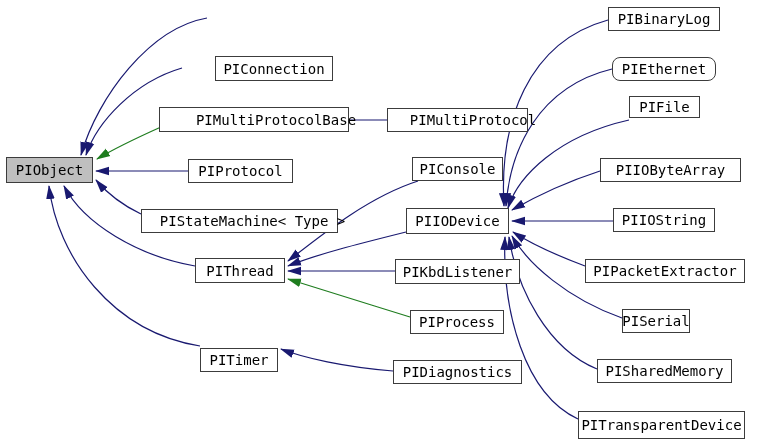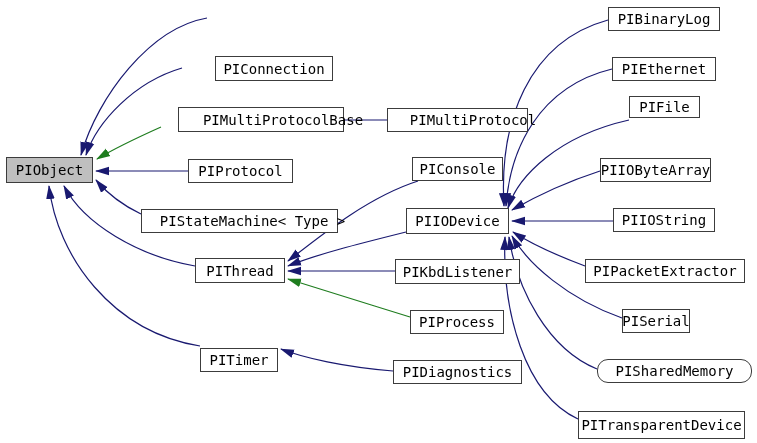--- a/index.html
+++ b/index.html
@@ -60,34 +60,34 @@
     <path class="e" d="M613,221 L512,221" marker-end="url(#ab)"></path>
     <path class="e" d="M585,266 C553,254 530,243 513,232" marker-end="url(#ab)"></path>
     <path class="e" d="M622,318 C568,299 528,264 512,236" marker-end="url(#ab)"></path>
     <path class="e" d="M597,369 C548,349 517,290 509,237" marker-end="url(#ab)"></path>
     <path class="e" d="M578,419 C524,394 502,310 505,237" marker-end="url(#ab)"></path>
     <path class="e" d="M393,371 C344,367 304,358 281,349" marker-end="url(#ab)"></path>
   </svg>
 
   <div class="node hl" style="left:6px;top:157px;width:87px;height:26px;">PIObject</div>
   <div class="node" style="left:182px;top:56px;width:118px;height:25px;margin-left:33px;">PIConnection</div>
-  <div class="node" style="left:178px;top:107px;width:166px;height:25px;padding-left:44px;">PIMultiProtocolBase</div>
+  <div class="node" style="left:159px;top:107px;width:190px;height:25px;padding-left:44px;">PIMultiProtocolBase</div>
   <div class="node" style="left:387px;top:108px;width:141px;height:24px;padding-left:31px;">PIMultiProtocol</div>
   <div class="node" style="left:188px;top:159px;width:105px;height:24px;">PIProtocol</div>
   <div class="node" style="left:141px;top:209px;width:197px;height:24px;padding-left:26px;">PIStateMachine&lt; Type &gt;</div>
   <div class="node" style="left:412px;top:157px;width:91px;height:24px;">PIConsole</div>
   <div class="node" style="left:406px;top:208px;width:103px;height:26px;">PIIODevice</div>
   <div class="node" style="left:195px;top:258px;width:90px;height:25px;">PIThread</div>
   <div class="node" style="left:395px;top:259px;width:125px;height:25px;">PIKbdListener</div>
   <div class="node" style="left:410px;top:310px;width:94px;height:24px;">PIProcess</div>
   <div class="node" style="left:200px;top:348px;width:78px;height:24px;">PITimer</div>
   <div class="node" style="left:393px;top:360px;width:129px;height:24px;">PIDiagnostics</div>
   <div class="node" style="left:608px;top:7px;width:112px;height:24px;">PIBinaryLog</div>
-  <div class="node" style="left:612px;top:57px;width:104px;height:24px;">PIEthernet</div>
+  <div class="node" style="left:612px;top:57px;width:104px;height:24px;border-radius:8px;">PIEthernet</div>
   <div class="node" style="left:629px;top:96px;width:71px;height:22px;">PIFile</div>
-  <div class="node" style="left:600px;top:158px;width:111px;height:24px;">PIIOByteArray</div>
+  <div class="node" style="left:600px;top:158px;width:141px;height:24px;">PIIOByteArray</div>
   <div class="node" style="left:613px;top:208px;width:102px;height:24px;">PIIOString</div>
   <div class="node" style="left:585px;top:259px;width:160px;height:24px;">PIPacketExtractor</div>
   <div class="node" style="left:622px;top:309px;width:68px;height:24px;">PISerial</div>
-  <div class="node" style="left:597px;top:359px;width:155px;height:24px;border-radius:11px;">PISharedMemory</div>
+  <div class="node" style="left:597px;top:359px;width:135px;height:24px;">PISharedMemory</div>
   <div class="node" style="left:578px;top:411px;width:167px;height:28px;">PITransparentDevice</div>
 
 </div>
 
 </body></html>

